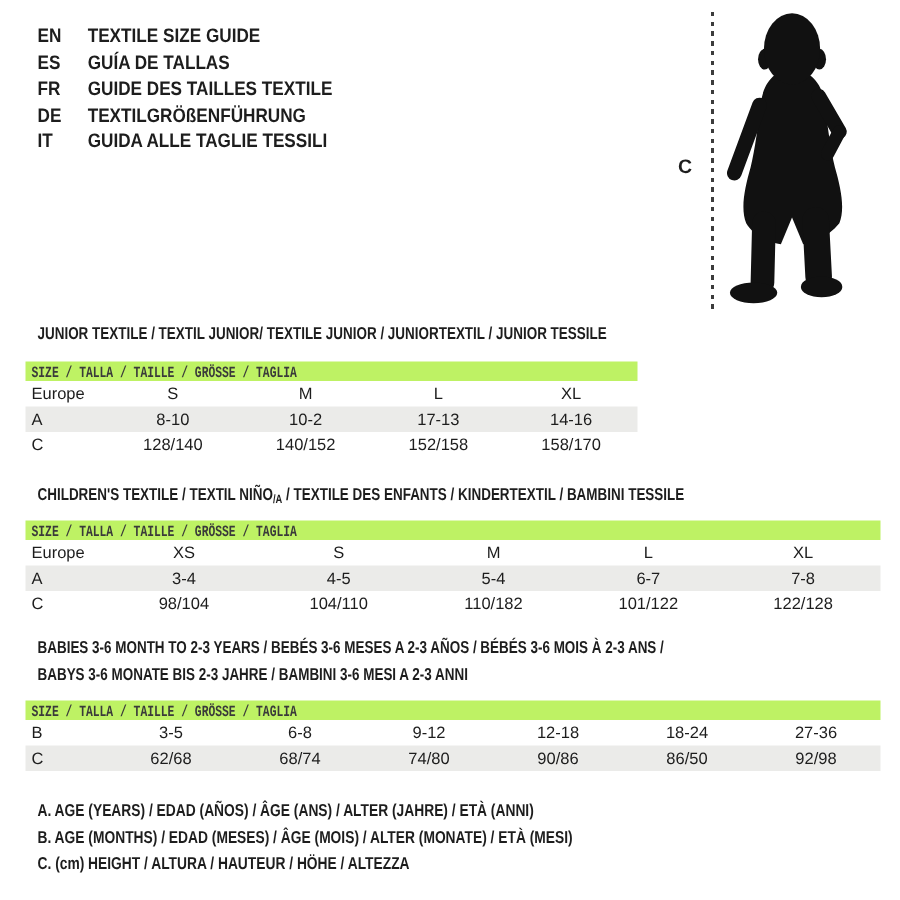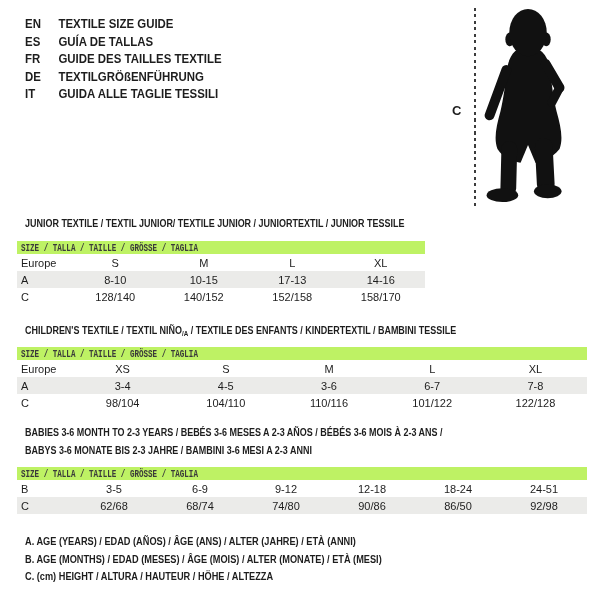--- a/index.html
+++ b/index.html
@@ -111,21 +111,21 @@
         <div class="row">
           <div class="cell-label">Europe</div>
           <div class="cell">S</div>
           <div class="cell">M</div>
           <div class="cell">L</div>
           <div class="cell">XL</div>
         </div>
         <div class="row shaded">
           <div class="cell-label">A</div>
           <div class="cell">8-10</div>
-          <div class="cell">10-15</div>
+          <div class="cell">10-2</div>
           <div class="cell">17-13</div>
           <div class="cell">14-16</div>
         </div>
         <div class="row">
           <div class="cell-label">C</div>
           <div class="cell">128/140</div>
           <div class="cell">140/152</div>
           <div class="cell">152/158</div>
           <div class="cell">158/170</div>
         </div>
@@ -140,46 +140,46 @@
           <div class="cell">XS</div>
           <div class="cell">S</div>
           <div class="cell">M</div>
           <div class="cell">L</div>
           <div class="cell">XL</div>
         </div>
         <div class="row shaded">
           <div class="cell-label">A</div>
           <div class="cell">3-4</div>
           <div class="cell">4-5</div>
-          <div class="cell">3-6</div>
+          <div class="cell">5-4</div>
           <div class="cell">6-7</div>
           <div class="cell">7-8</div>
         </div>
         <div class="row">
           <div class="cell-label">C</div>
           <div class="cell">98/104</div>
           <div class="cell">104/110</div>
-          <div class="cell">110/116</div>
+          <div class="cell">110/182</div>
           <div class="cell">101/122</div>
           <div class="cell">122/128</div>
         </div>
       </div>
   </div>
 
   <div class="size-table" id="table-2">
     <div class="band"><span class="band-text">SIZE / TALLA / TAILLE / GRÖSSE / TAGLIA</span></div>
     <div class="rows">
         <div class="row">
           <div class="cell-label">B</div>
           <div class="cell">3-5</div>
-          <div class="cell">6-9</div>
+          <div class="cell">6-8</div>
           <div class="cell">9-12</div>
           <div class="cell">12-18</div>
           <div class="cell">18-24</div>
-          <div class="cell">24-51</div>
+          <div class="cell">27-36</div>
         </div>
         <div class="row shaded">
           <div class="cell-label">C</div>
           <div class="cell">62/68</div>
           <div class="cell">68/74</div>
           <div class="cell">74/80</div>
           <div class="cell">90/86</div>
           <div class="cell">86/50</div>
           <div class="cell">92/98</div>
         </div>

